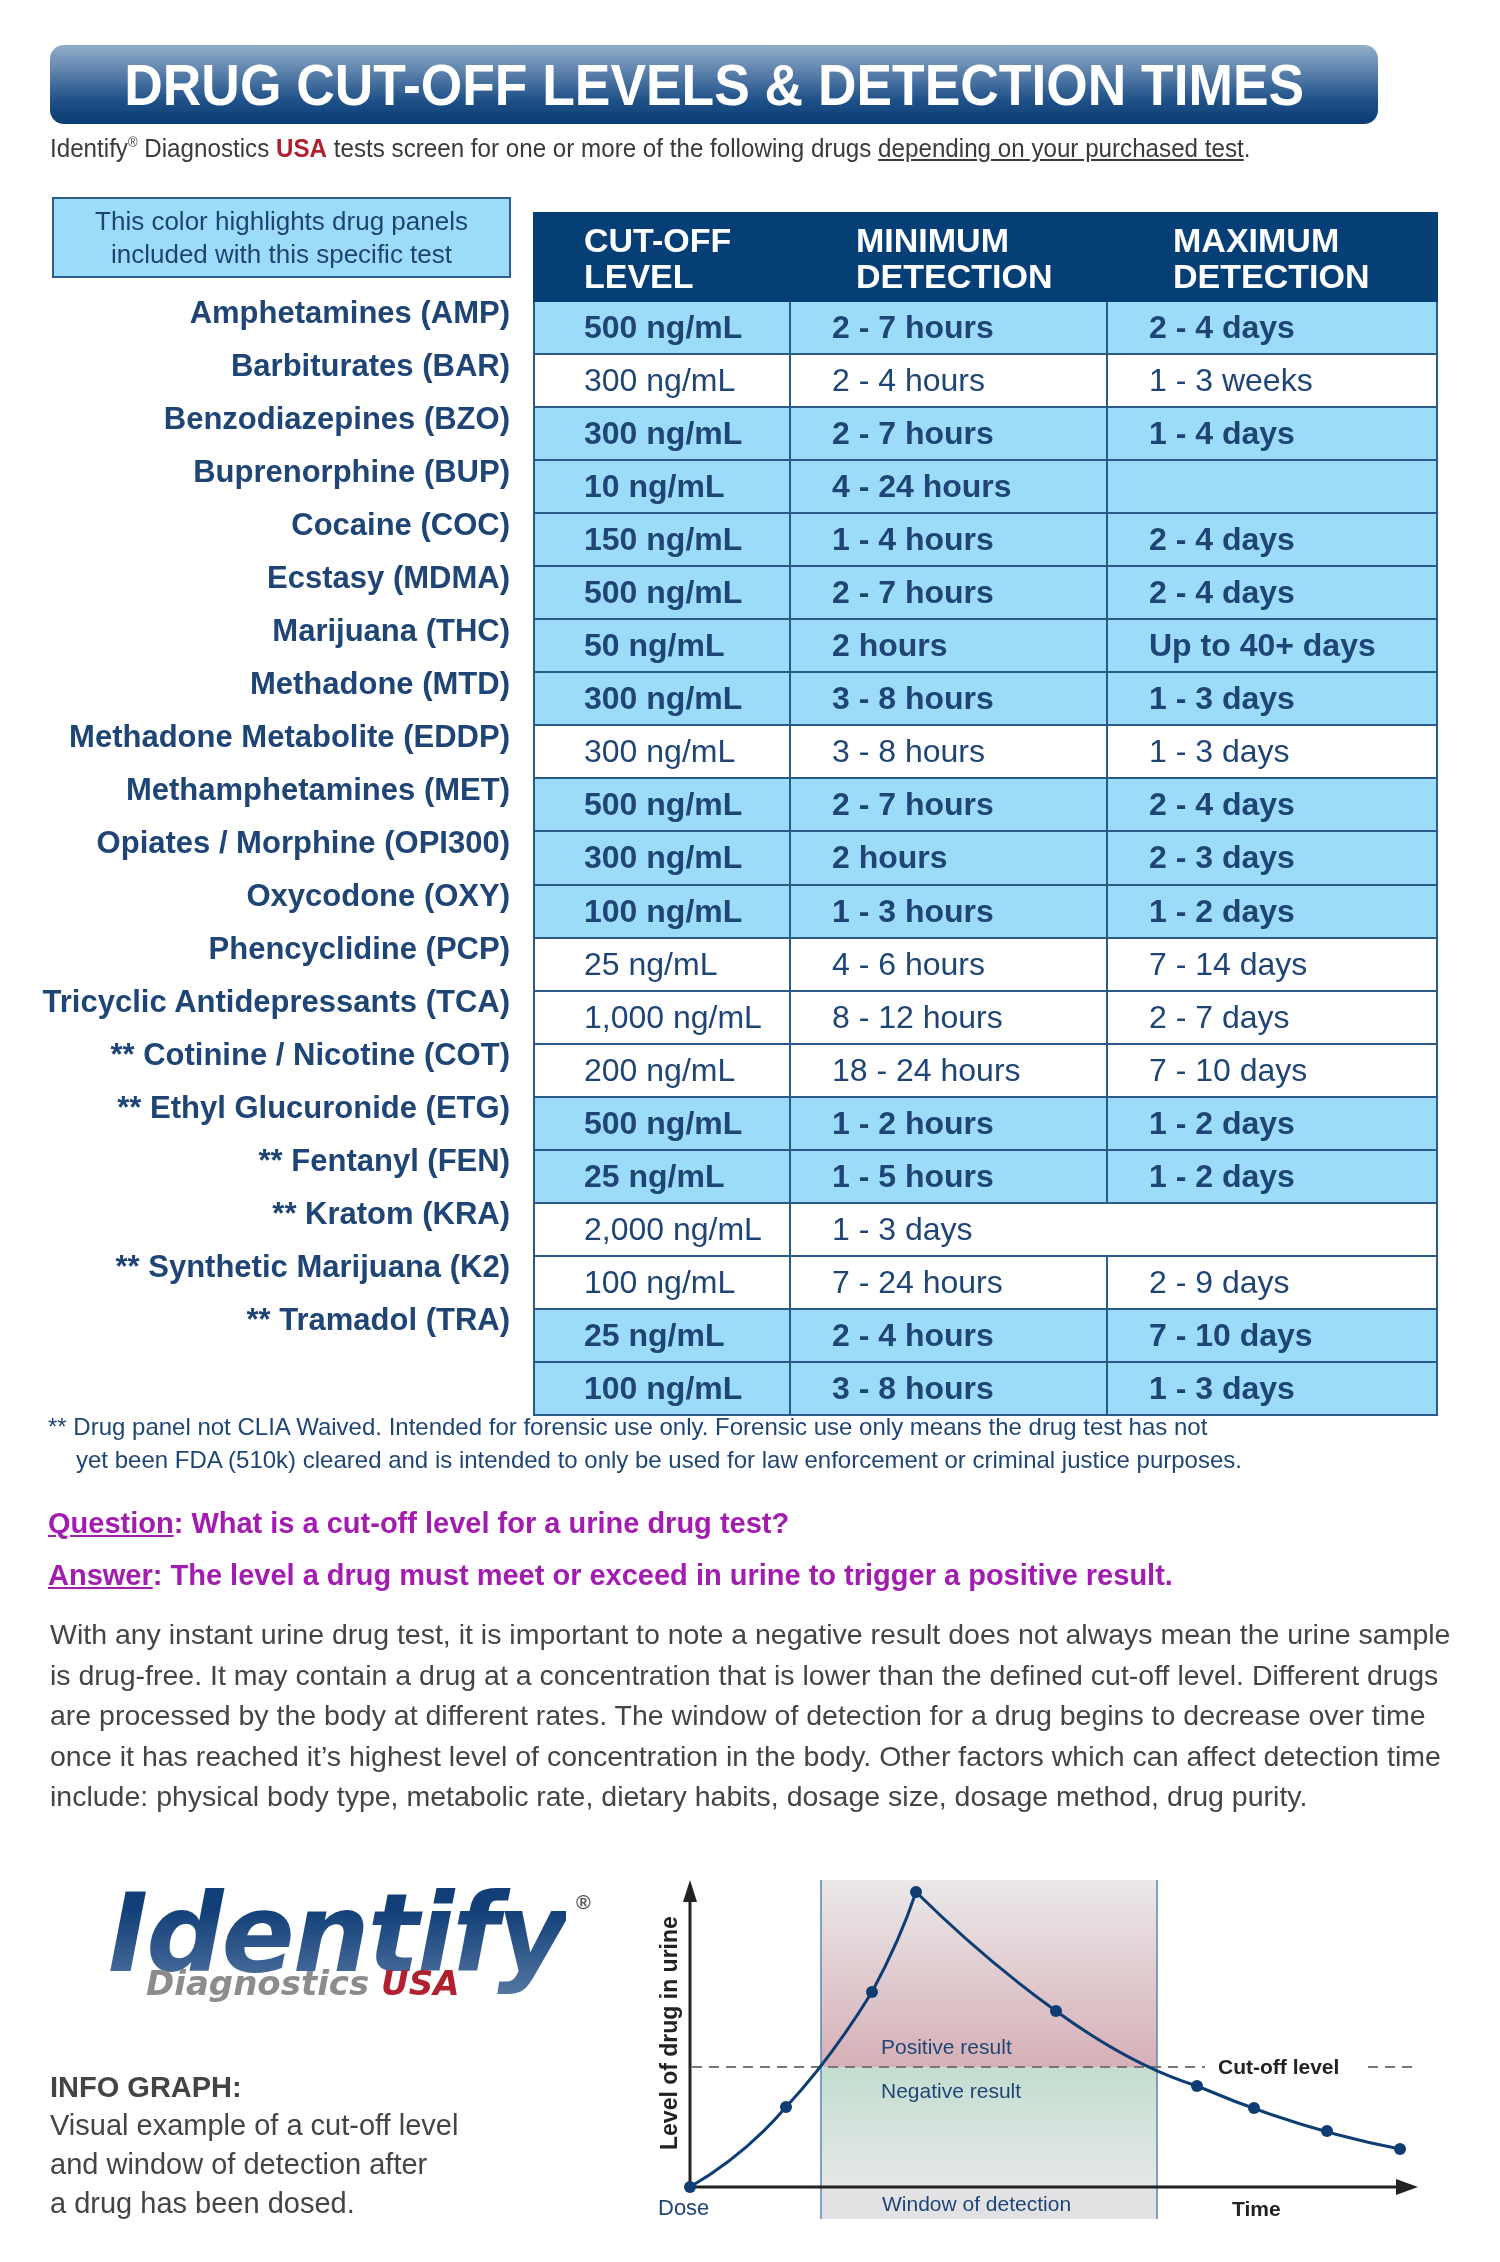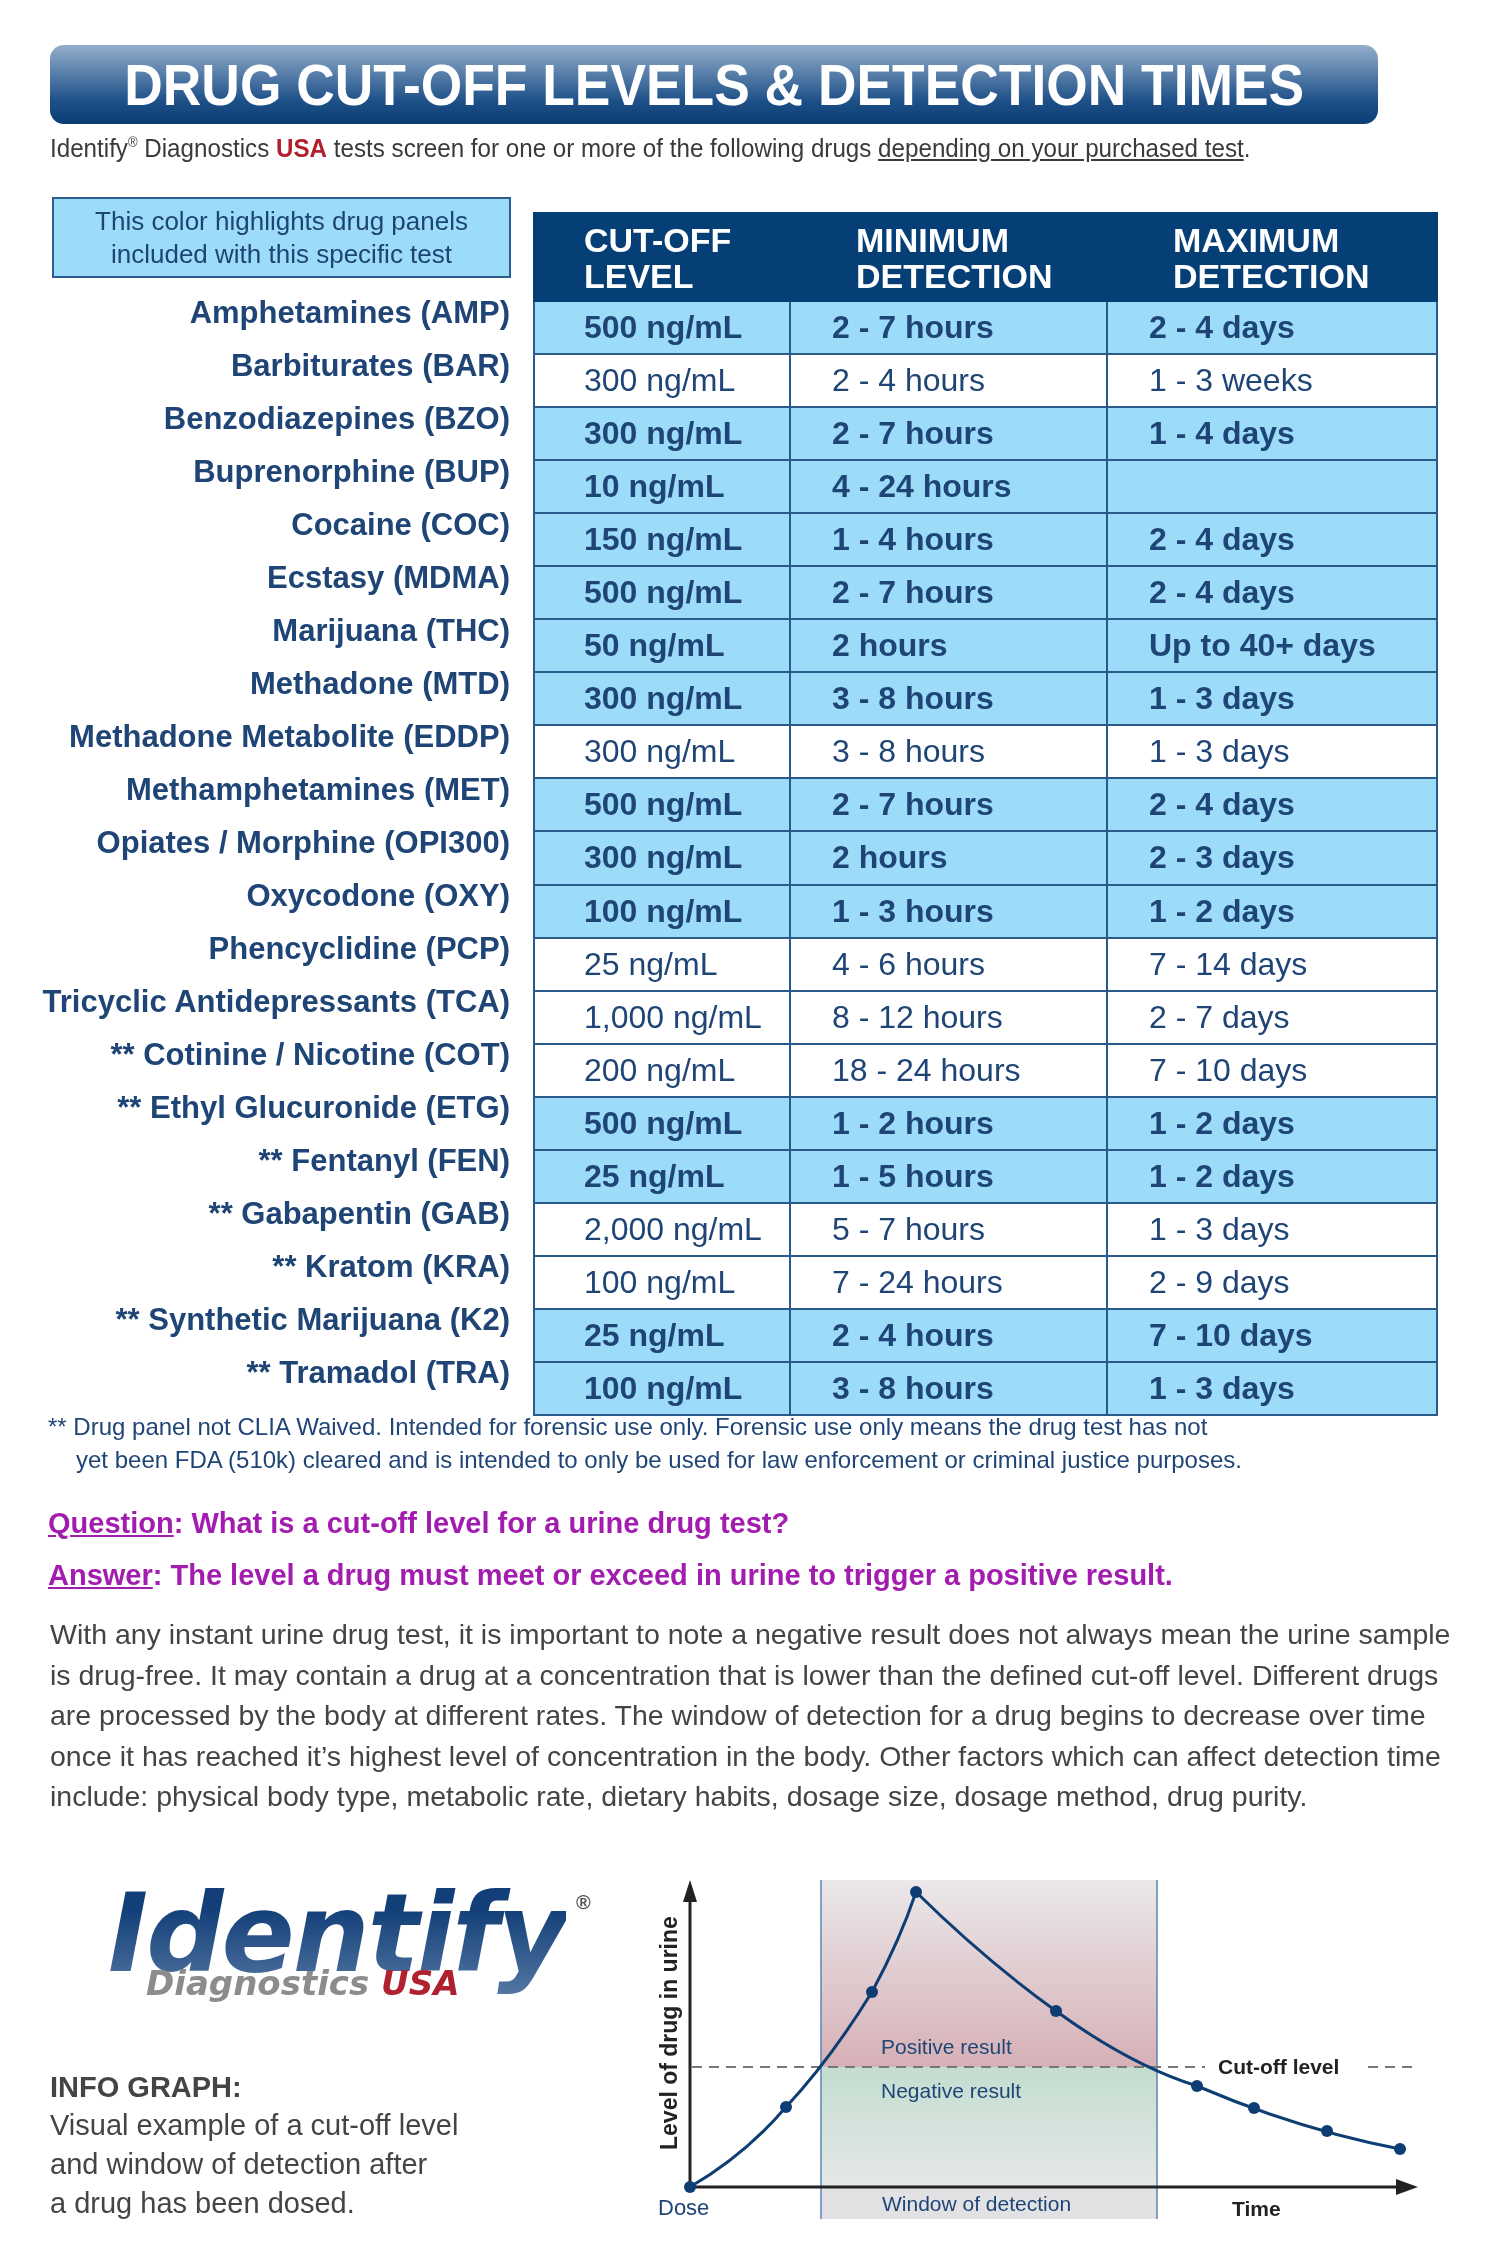--- a/index.html
+++ b/index.html
@@ -165,23 +165,20 @@
     <div class="name">
       <span>** Cotinine / Nicotine (COT)</span>
     </div>
     <div class="name">
       <span>** Ethyl Glucuronide (ETG)</span>
     </div>
     <div class="name">
       <span>** Fentanyl (FEN)</span>
     </div>
     <div class="name">
-      <span>** Gabapentin (GAB)</span>
-    </div>
-    <div class="name">
       <span>** Kratom (KRA)</span>
     </div>
     <div class="name">
       <span>** Synthetic Marijuana (K2)</span>
     </div>
     <div class="name">
       <span>** Tramadol (TRA)</span>
     </div>
   </div>
 
@@ -280,21 +277,20 @@
         <div class="c c2">1 - 2 hours</div>
         <div class="c c3">1 - 2 days</div>
       </div>
       <div class="trow hl">
         <div class="c c1">25 ng/mL</div>
         <div class="c c2">1 - 5 hours</div>
         <div class="c c3">1 - 2 days</div>
       </div>
       <div class="trow plain">
         <div class="c c1">2,000 ng/mL</div>
-        <div class="c c2">5 - 7 hours</div>
         <div class="c c3">1 - 3 days</div>
       </div>
       <div class="trow plain">
         <div class="c c1">100 ng/mL</div>
         <div class="c c2">7 - 24 hours</div>
         <div class="c c3">2 - 9 days</div>
       </div>
       <div class="trow hl">
         <div class="c c1">25 ng/mL</div>
         <div class="c c2">2 - 4 hours</div>

